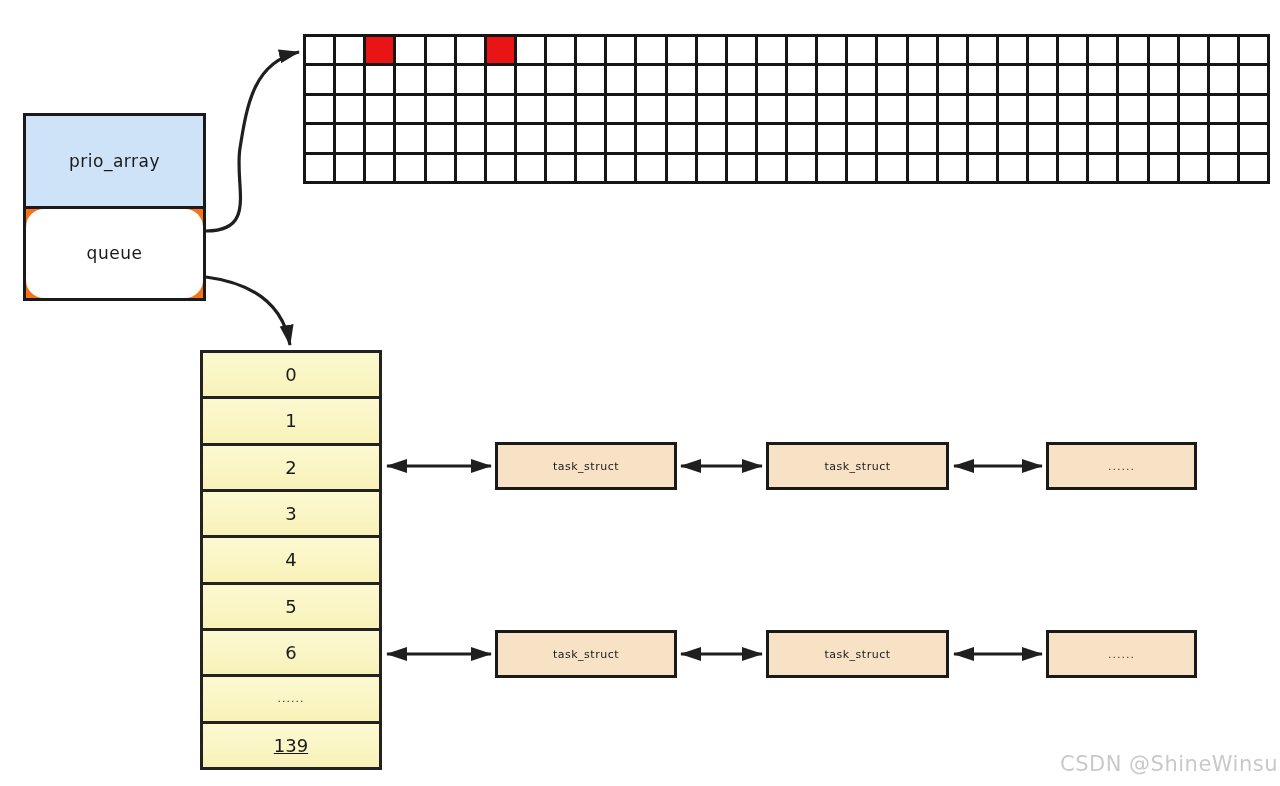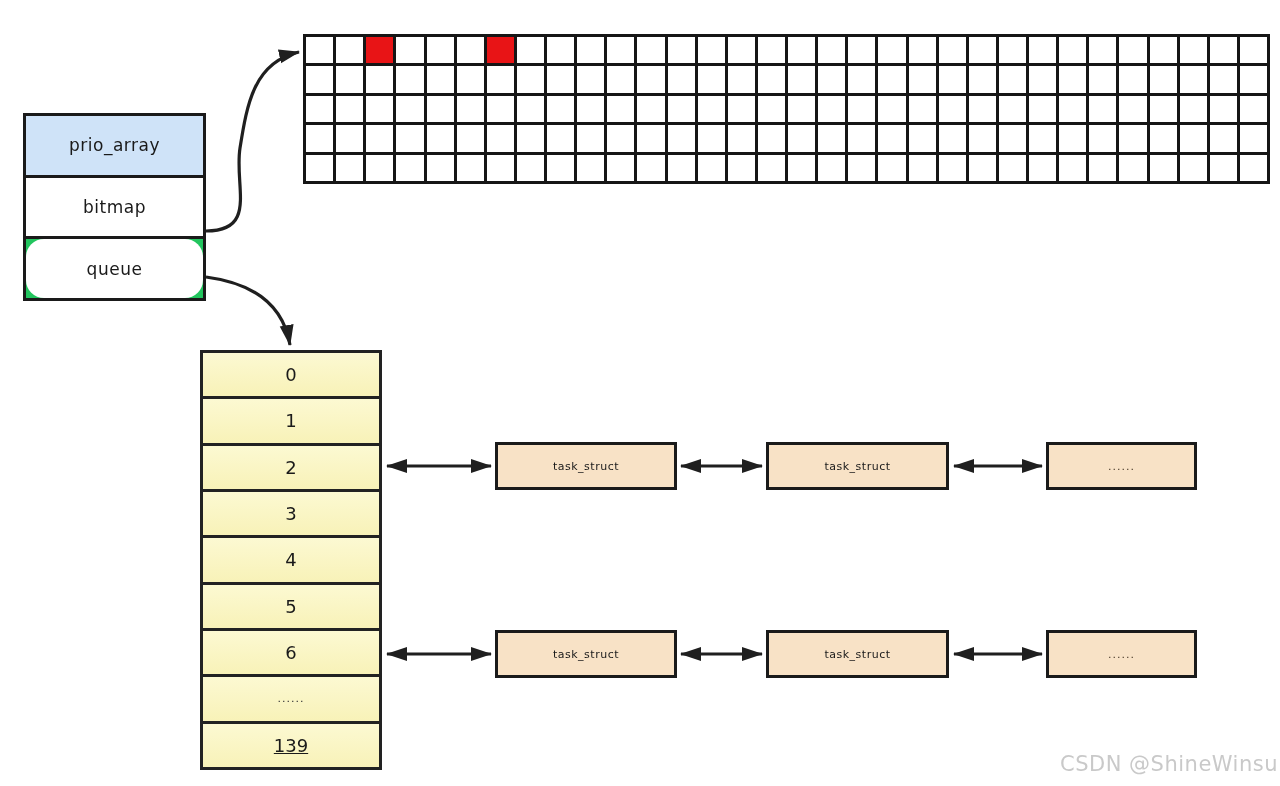--- a/index.html
+++ b/index.html
@@ -9,21 +9,21 @@
     background:#ffffff;
     overflow:hidden;
     font-family:"DejaVu Sans", sans-serif;
     color:#1a1a1a;
   }
   svg.arrow-layer{position:absolute;left:0;top:0;width:1280px;height:786px;pointer-events:none;}
 
   
   .struct{
     position:absolute;left:23px;top:113px;width:183px;height:188px;
-    box-sizing:border-box;border:3px solid #1a1a1a;background:#22c55e;
+    box-sizing:border-box;border:3px solid #1a1a1a;background:#f97316;
     display:flex;flex-direction:column;
   }
   .srow{
     flex:1;display:flex;align-items:center;justify-content:center;
     font-size:17px;border-bottom:3px solid #1a1a1a;background:#ffffff;
     letter-spacing:.5px;
   }
   .srow:last-child{border-bottom:none;border-radius:18px;}
   .srow.hdr{background:var(--c-header,#cfe3f8);}
 
@@ -85,21 +85,20 @@
     <line x1="681" y1="466" x2="762" y2="466" stroke="#1f1f1f" stroke-width="3.2" marker-start="url(#ah)" marker-end="url(#ah)"></line>
     <line x1="954" y1="466" x2="1042" y2="466" stroke="#1f1f1f" stroke-width="3.2" marker-start="url(#ah)" marker-end="url(#ah)"></line>
 
     <line x1="387" y1="654" x2="491" y2="654" stroke="#1f1f1f" stroke-width="3.2" marker-start="url(#ah)" marker-end="url(#ah)"></line>
     <line x1="681" y1="654" x2="762" y2="654" stroke="#1f1f1f" stroke-width="3.2" marker-start="url(#ah)" marker-end="url(#ah)"></line>
     <line x1="954" y1="654" x2="1042" y2="654" stroke="#1f1f1f" stroke-width="3.2" marker-start="url(#ah)" marker-end="url(#ah)"></line>
   </svg>
 
   <div class="struct">
       <div class="srow hdr">prio_array</div>
-      <div class="srow">bitmap</div>
       <div class="srow">queue</div>
     </div>
 
   <div class="bitmap" style="grid-template-columns: repeat(32, 1fr);">
       <div class="bcell"></div>
       <div class="bcell"></div>
       <div class="bcell on"></div>
       <div class="bcell"></div>
       <div class="bcell"></div>
       <div class="bcell"></div>

